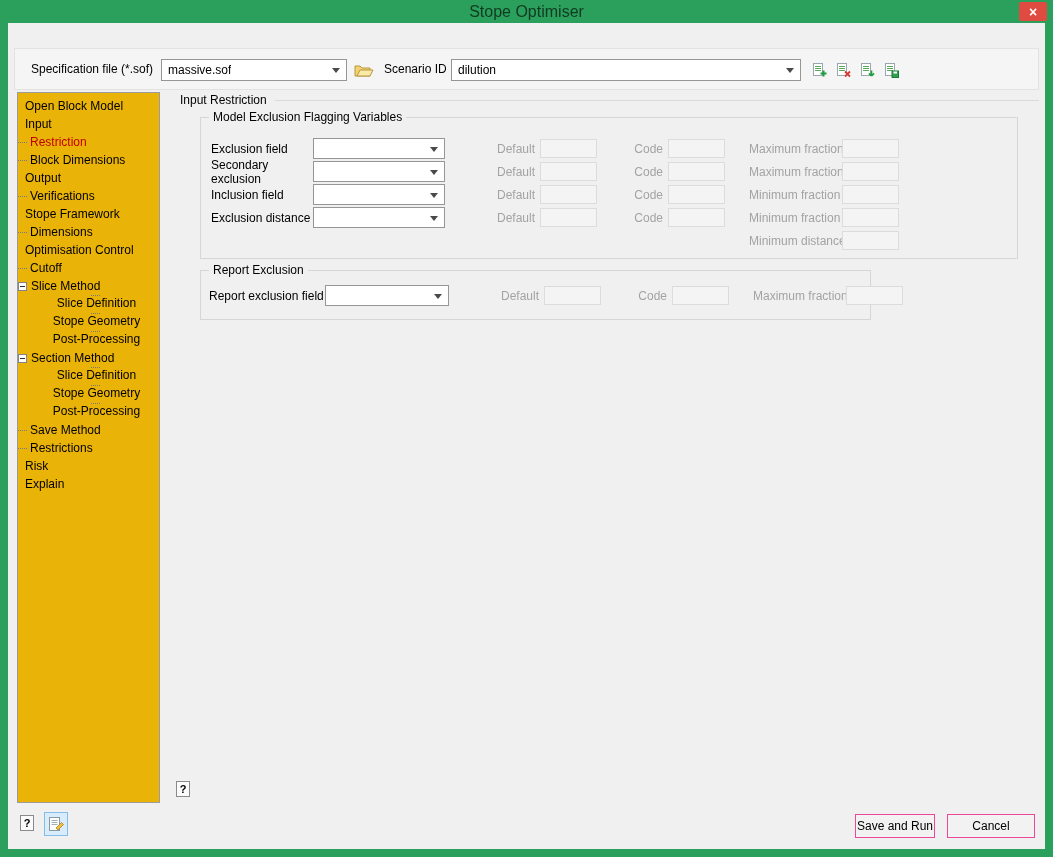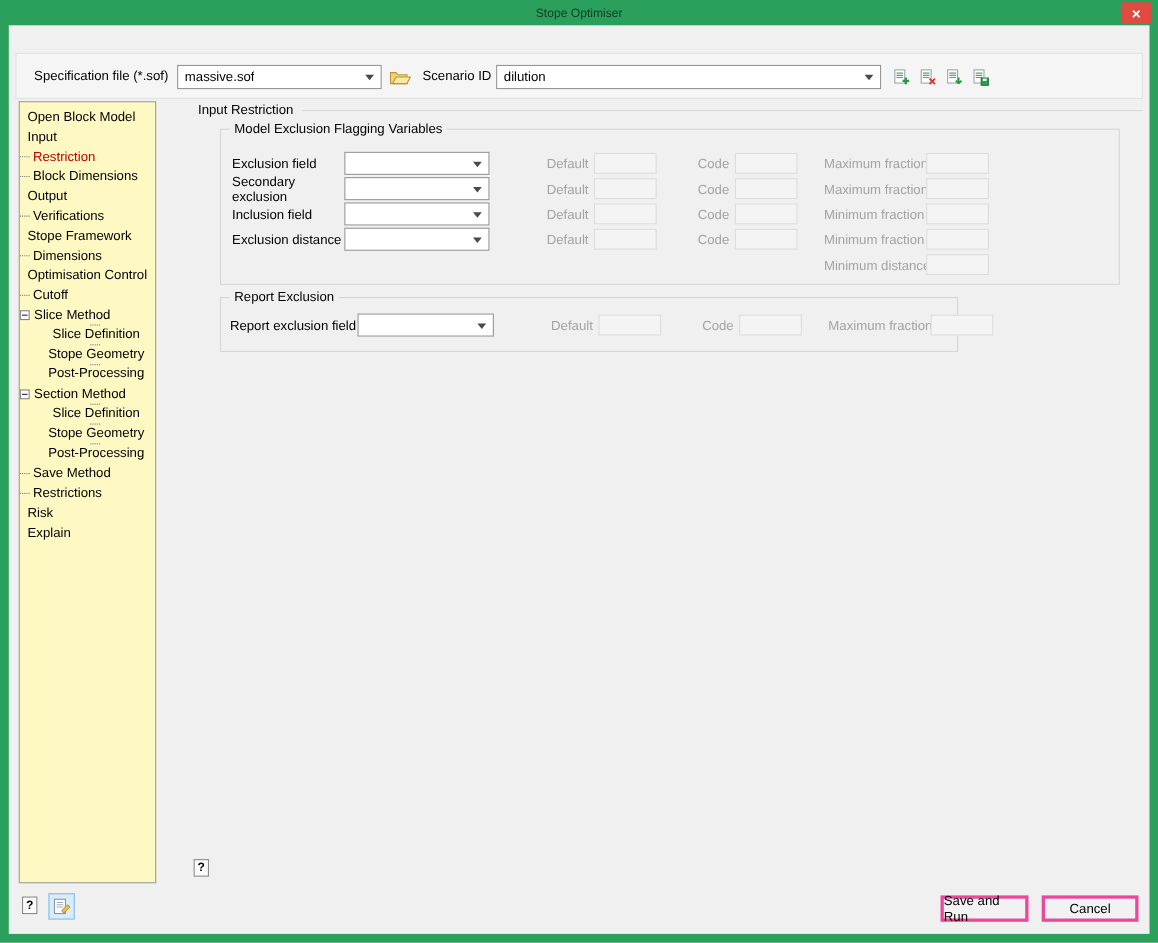--- a/index.html
+++ b/index.html
@@ -3,41 +3,41 @@
 <meta charset="utf-8">
 <style>
   * { box-sizing: border-box; }
   html,body { margin:0; padding:0; }
   body {
     width:1053px; height:857px; position:relative; overflow:hidden;
     background:#2aa05c; font-family:"Liberation Sans", sans-serif; font-size:12px; color:#000;
   }
   
   .titlebar { position:absolute; left:0; top:0; right:0; height:23px; display:flex; align-items:center; justify-content:center; }
-  .title { font-size:11px; color:#103a21; }
+  .title { font-size:16px; color:#103a21; }
   .close-btn { position:absolute; top:2px; right:6px; width:28px; height:19px; background:#df4a41; color:#fff;
     display:flex; align-items:center; justify-content:center; font-size:14px; font-weight:bold; border-radius:2px; cursor:pointer; }
   
   .dlg { position:absolute; left:8px; top:23px; width:1037px; height:826px; background:#f0f0f0; }
   
   .toolbar { position:absolute; left:6px; top:25px; width:1025px; height:42px; background:#f5f5f5; border:1px solid #e2e2e2; }
   .tb-label { position:absolute; top:50%; transform:translateY(-50%); white-space:nowrap; }
   #spec-label { left:16px; }
   #scenario-label { left:369px; }
   .combo { position:absolute; height:22px; background:#fff; border:1px solid #969696; padding:0 20px 0 6px; display:flex; align-items:center; cursor:default; }
   .combo .val { white-space:nowrap; overflow:hidden; }
   .arrow { position:absolute; right:6px; top:50%; margin-top:-2px; width:0; height:0;
     border-left:4px solid transparent; border-right:4px solid transparent; border-top:5px solid #4a4a4a; }
   #spec-combo { left:146px; top:10px; width:186px; }
   #scenario-combo { left:436px; top:10px; width:350px; }
   .tb-iconbtn { position:absolute; top:11px; width:20px; height:20px; display:flex; align-items:center; justify-content:center; cursor:pointer; }
   #folder-btn { left:339px; }
   #icon-new { left:794px; } #icon-del { left:818px; } #icon-imp { left:842px; } #icon-copy { left:866px; }
   
-  .tree { position:absolute; left:9px; top:69px; width:125px; height:711px; background:#fef9c3; border:1px solid #9c9c9c; padding-top:4px; overflow:hidden; }
+  .tree { position:absolute; left:9px; top:69px; width:143px; height:711px; background:#eab308; border:1px solid #9c9c9c; padding-top:4px; overflow:hidden; }
   .titem { height:18px; display:flex; align-items:center; white-space:nowrap; cursor:default; }
   .lvl0 { padding-left:7px; }
   .lvl1 { }
   .lvl2 { padding-left:16px;flex-direction:column; }
   .stub { width:9px; border-top:1px dotted #7a7a7a; margin-right:3px; flex:none; }
   .exp { width:9px; height:9px; border:1px solid #848484; background:#fff; margin-right:4px; position:relative; flex:none; }
   .exp::after { content:""; position:absolute; left:1px; right:1px; top:3px; height:1px; background:#2b2b2b; }
   .sel .tlabel { color:#c00000; }
   
   .section-head { position:absolute; left:172px; top:70px; right:6px; display:flex; align-items:center; }
@@ -58,21 +58,21 @@
   .gl-frac { width:88px; margin-left:24px;text-align:right; }
   .gfield { width:57px; height:19px; background:#f4f4f4; border:1px solid #dcdcdc; margin-left:5px; flex:none; }
   .spacer5 { width:524px; flex:none; }
   
   .help-box { position:absolute; width:14px; height:16px; border:1px solid #8a8a8a; background:#fbfbfb;
     display:flex; align-items:center; justify-content:center; font-size:11px; font-weight:bold; cursor:pointer; }
   #help-main { left:168px; top:758px; }
   #help-footer { left:12px; top:792px; }
   .edit-btn { position:absolute; left:36px; top:789px; width:24px; height:24px; background:#d9ecfb; border:1px solid #84bde6;
     display:flex; align-items:center; justify-content:center; cursor:pointer; }
-  .btn { position:absolute; top:791px; height:24px; background:#f2f2f2; border:3px solid #ec4899;
+  .btn { position:absolute; top:791px; height:24px; background:#f2f2f2; border:1px solid #ec4899;
     display:flex; align-items:center; justify-content:center; cursor:pointer; font-size:12px; }
   #save-run-btn { left:847px; width:80px; }
   #cancel-btn { left:939px; width:88px; }
 </style>
 </head>
 <body>
 
 <div class="titlebar">
   <span class="title">Stope Optimiser</span>
   <div class="close-btn">

